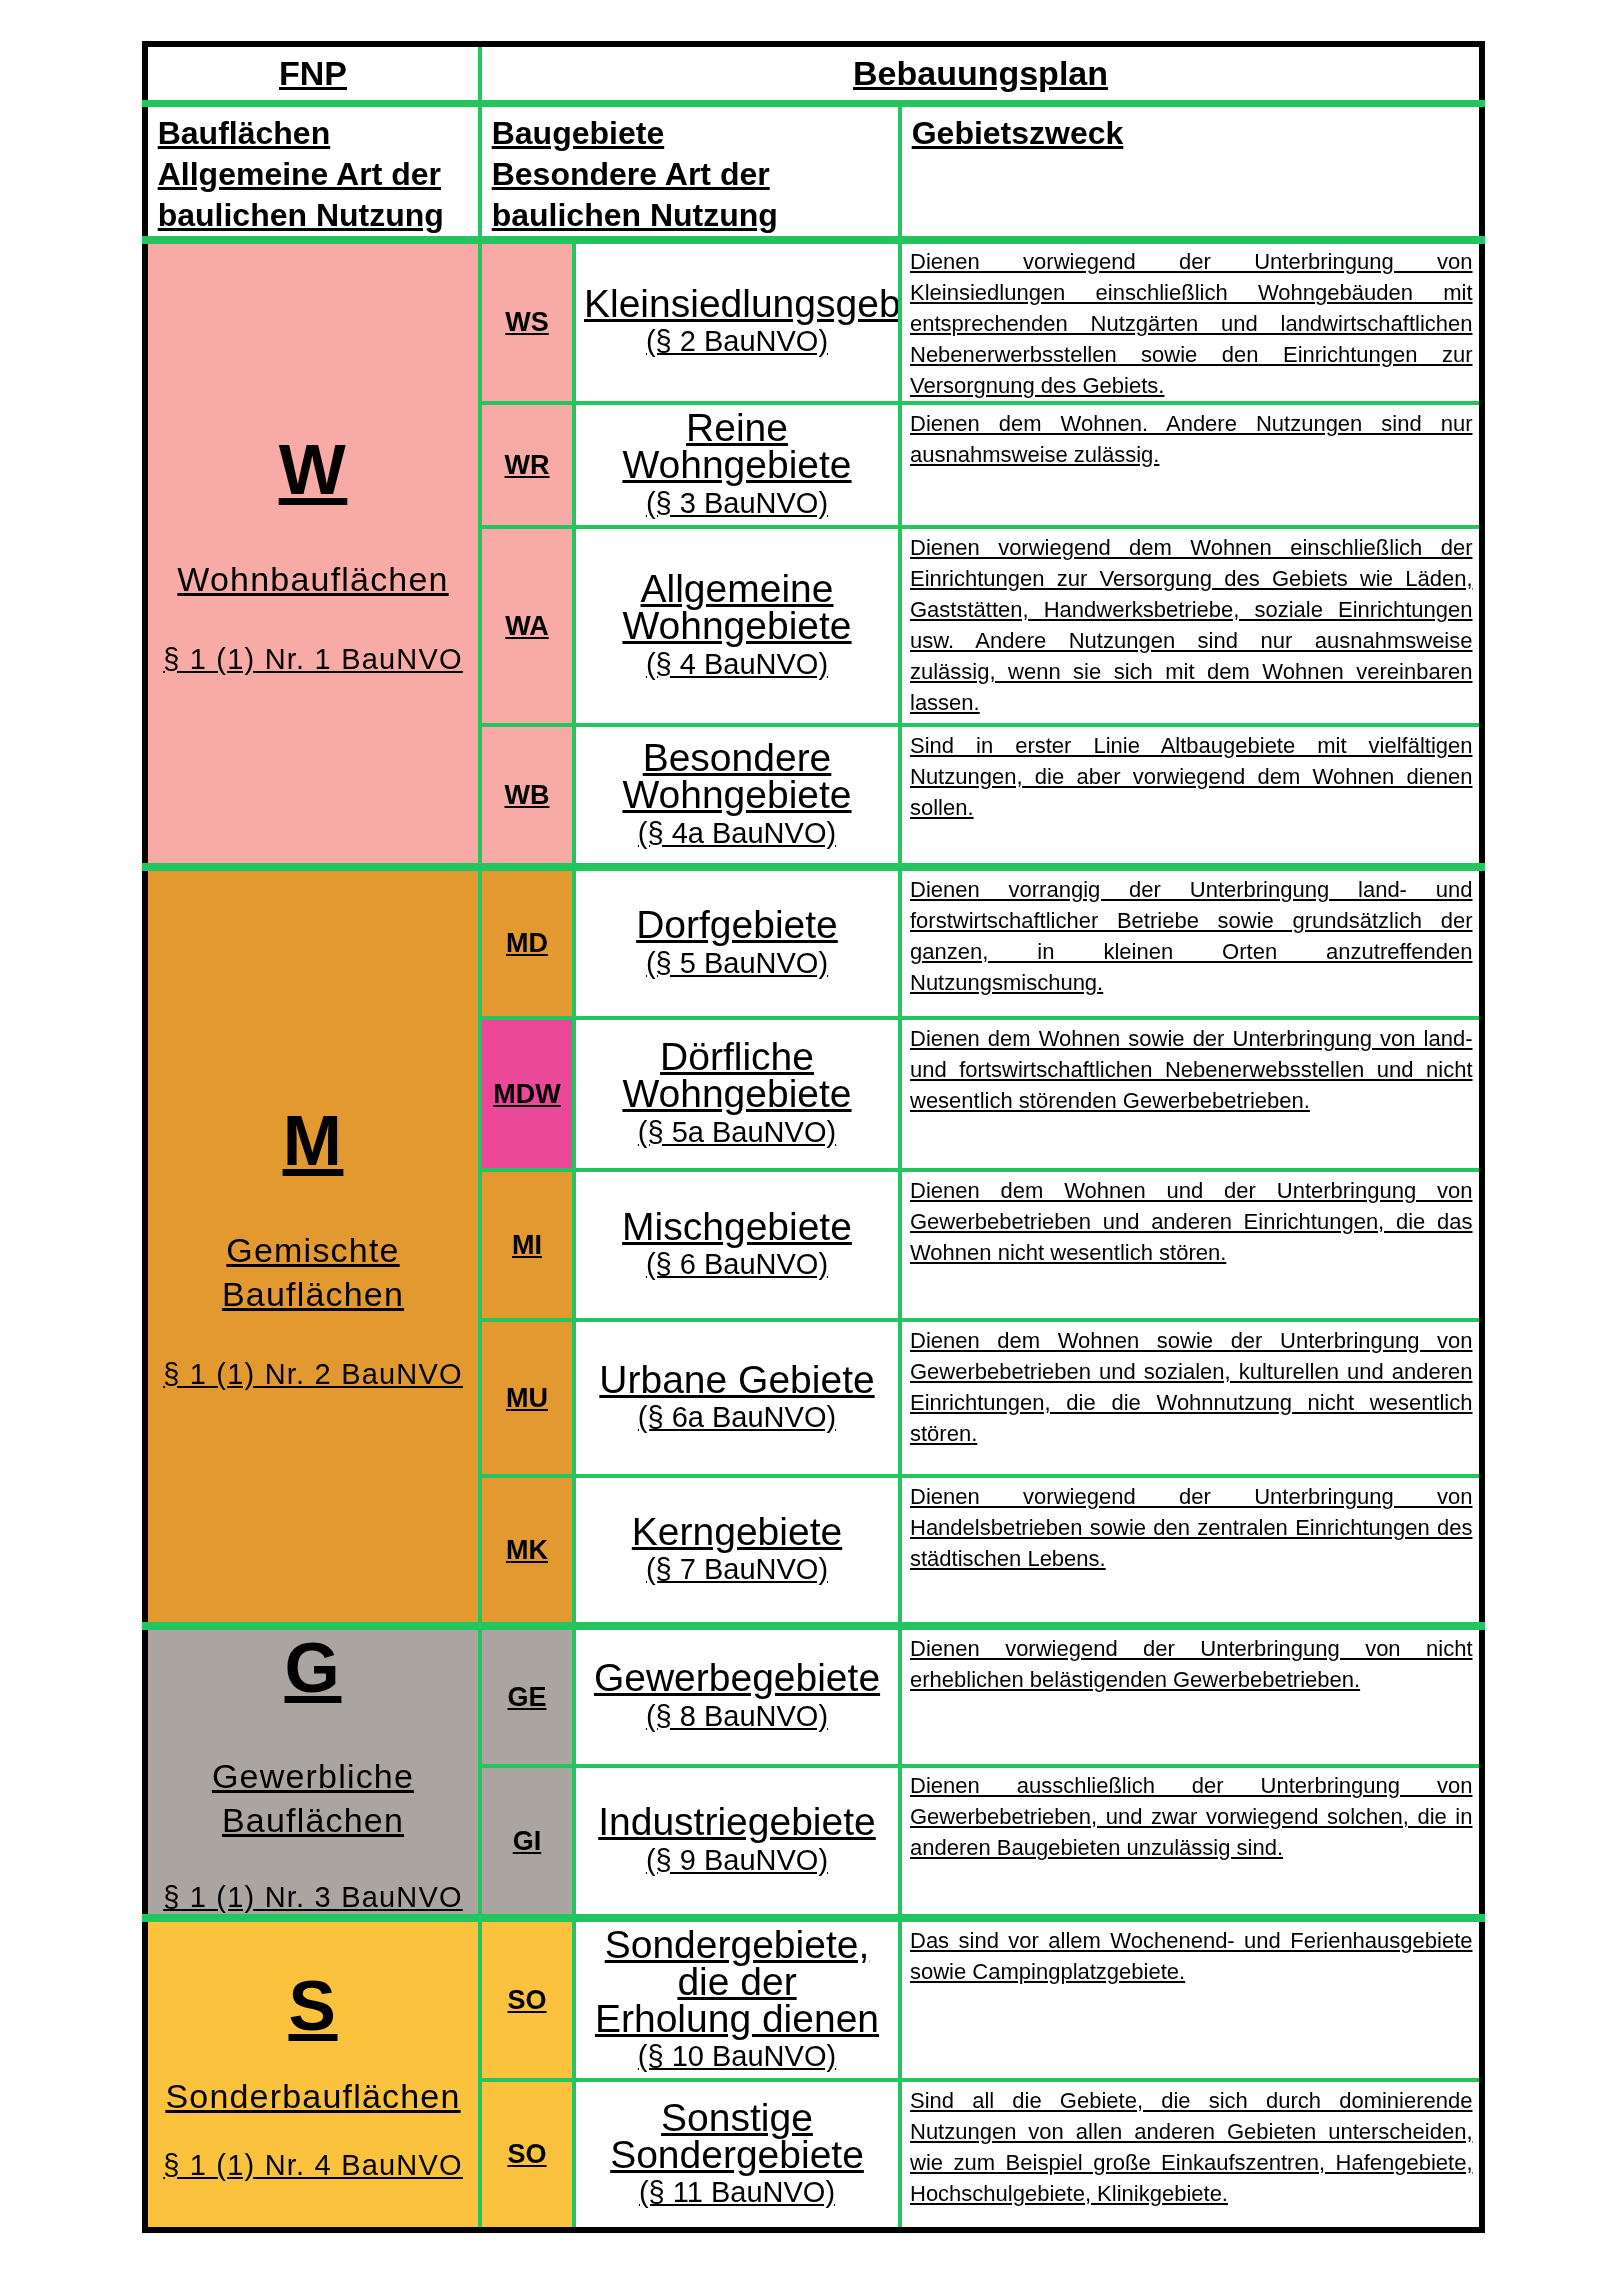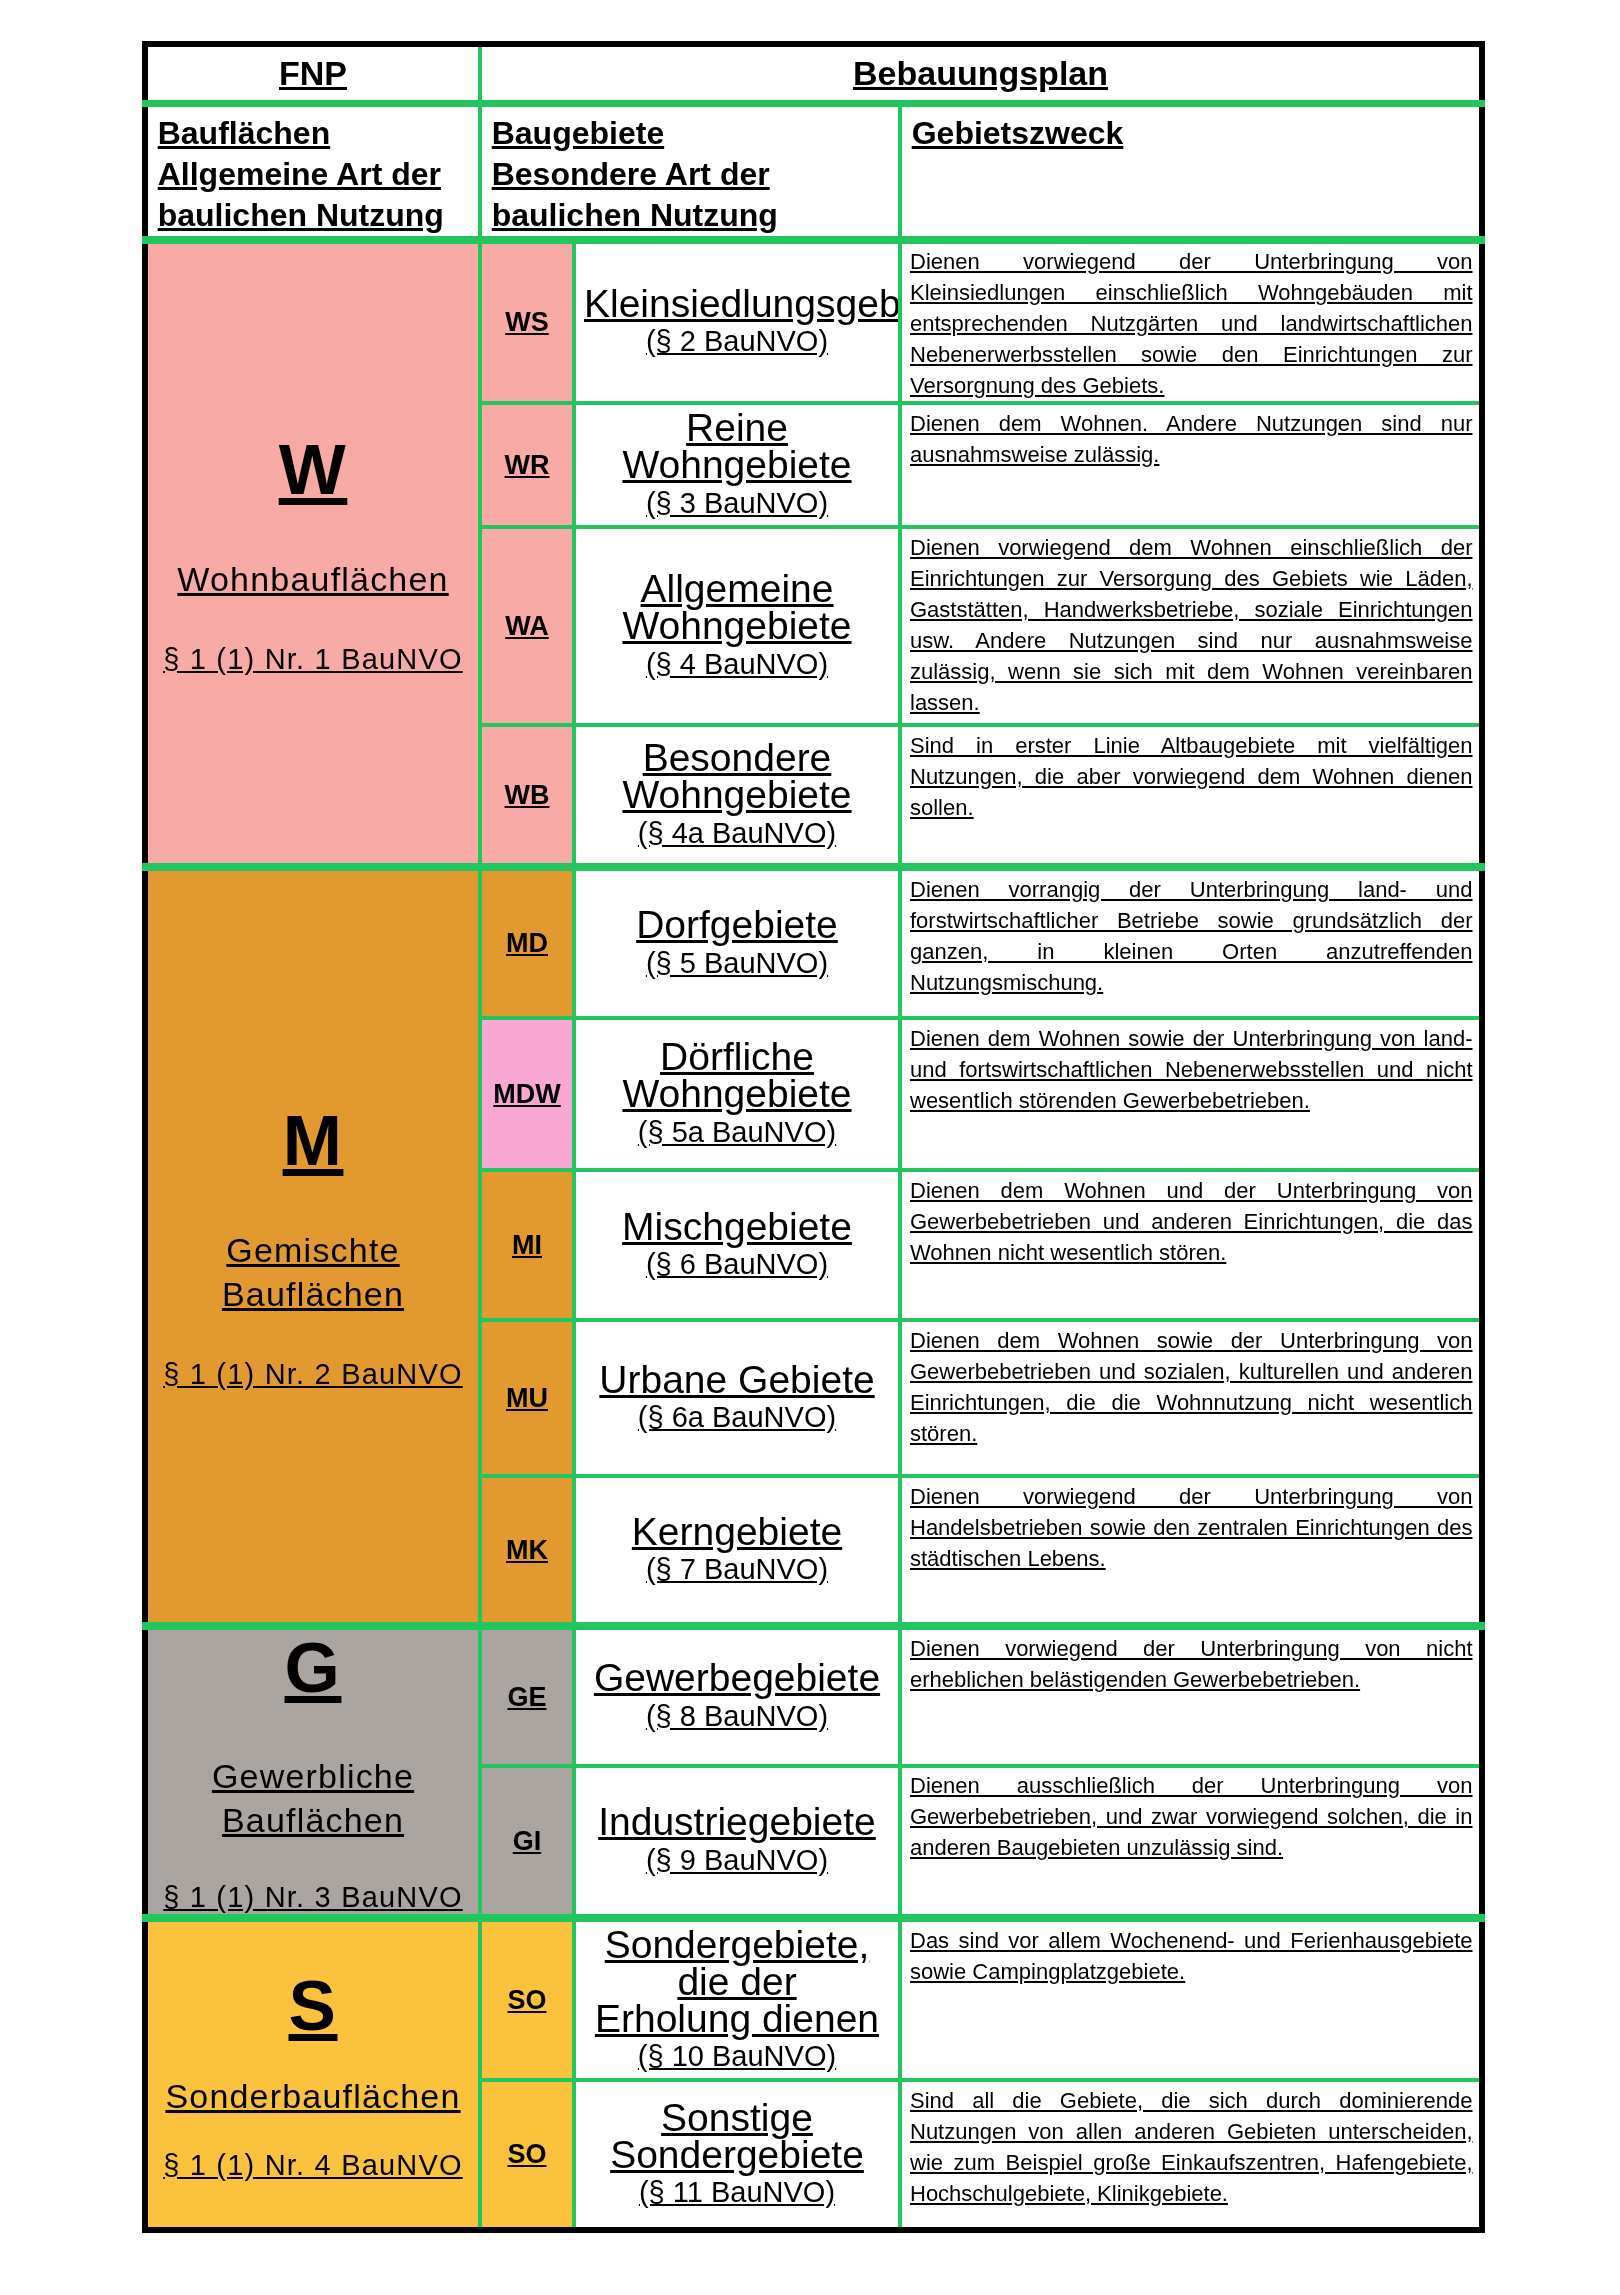--- a/index.html
+++ b/index.html
@@ -131,21 +131,21 @@
     <td class="code" style="background: rgb(226, 153, 47);">MD</td>
     <td class="namec">
       <div class="n1">Dorfgebiete</div>
       <div class="n2">(§ 5 BauNVO)</div>
     </td>
     <td class="zweck">
       <div class="ztext">Dienen vorrangig der Unterbringung land- und forstwirtschaftlicher Betriebe sowie grundsätzlich der ganzen, in kleinen Orten anzutreffenden Nutzungsmischung.</div>
     </td>
   </tr>
   <tr class="rmdw">
-    <td class="code" style="background: #f9a8d4;">MDW</td>
+    <td class="code" style="background: #ec4899;">MDW</td>
     <td class="namec">
       <div class="n1">Dörfliche Wohngebiete</div>
       <div class="n2">(§ 5a BauNVO)</div>
     </td>
     <td class="zweck">
       <div class="ztext">Dienen dem Wohnen sowie der Unterbringung von land- und fortswirtschaftlichen Nebenerwebsstellen und nicht wesentlich störenden Gewerbebetrieben.</div>
     </td>
   </tr>
   <tr class="rmi">
     <td class="code" style="background: rgb(226, 153, 47);">MI</td>

